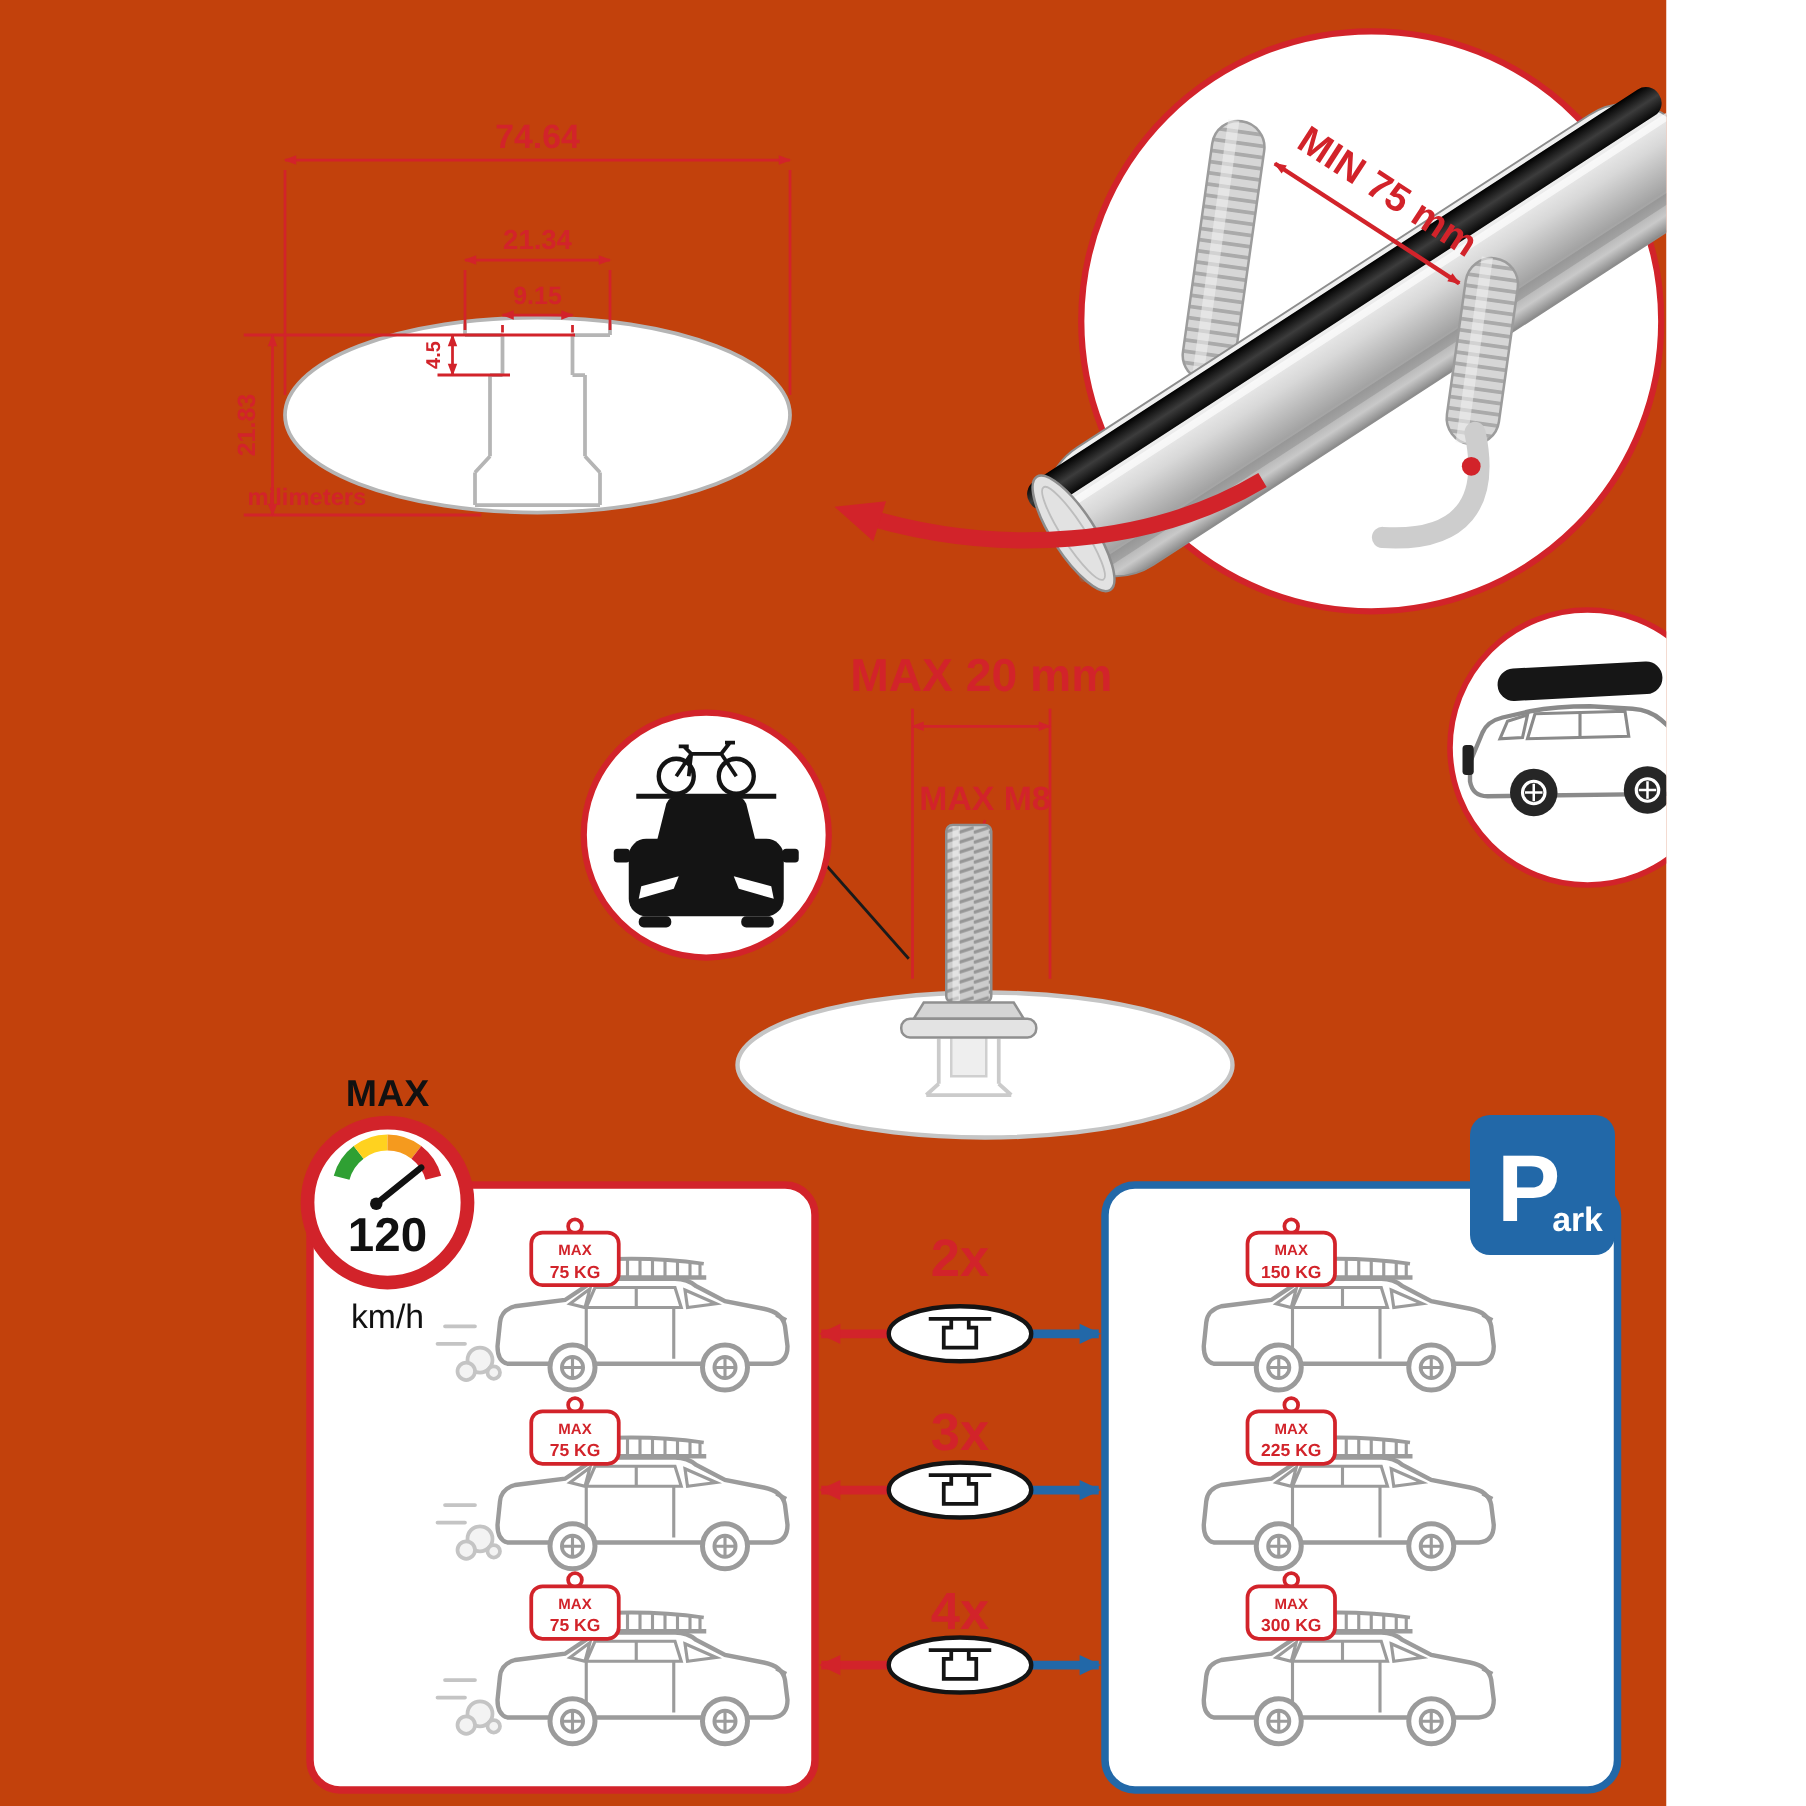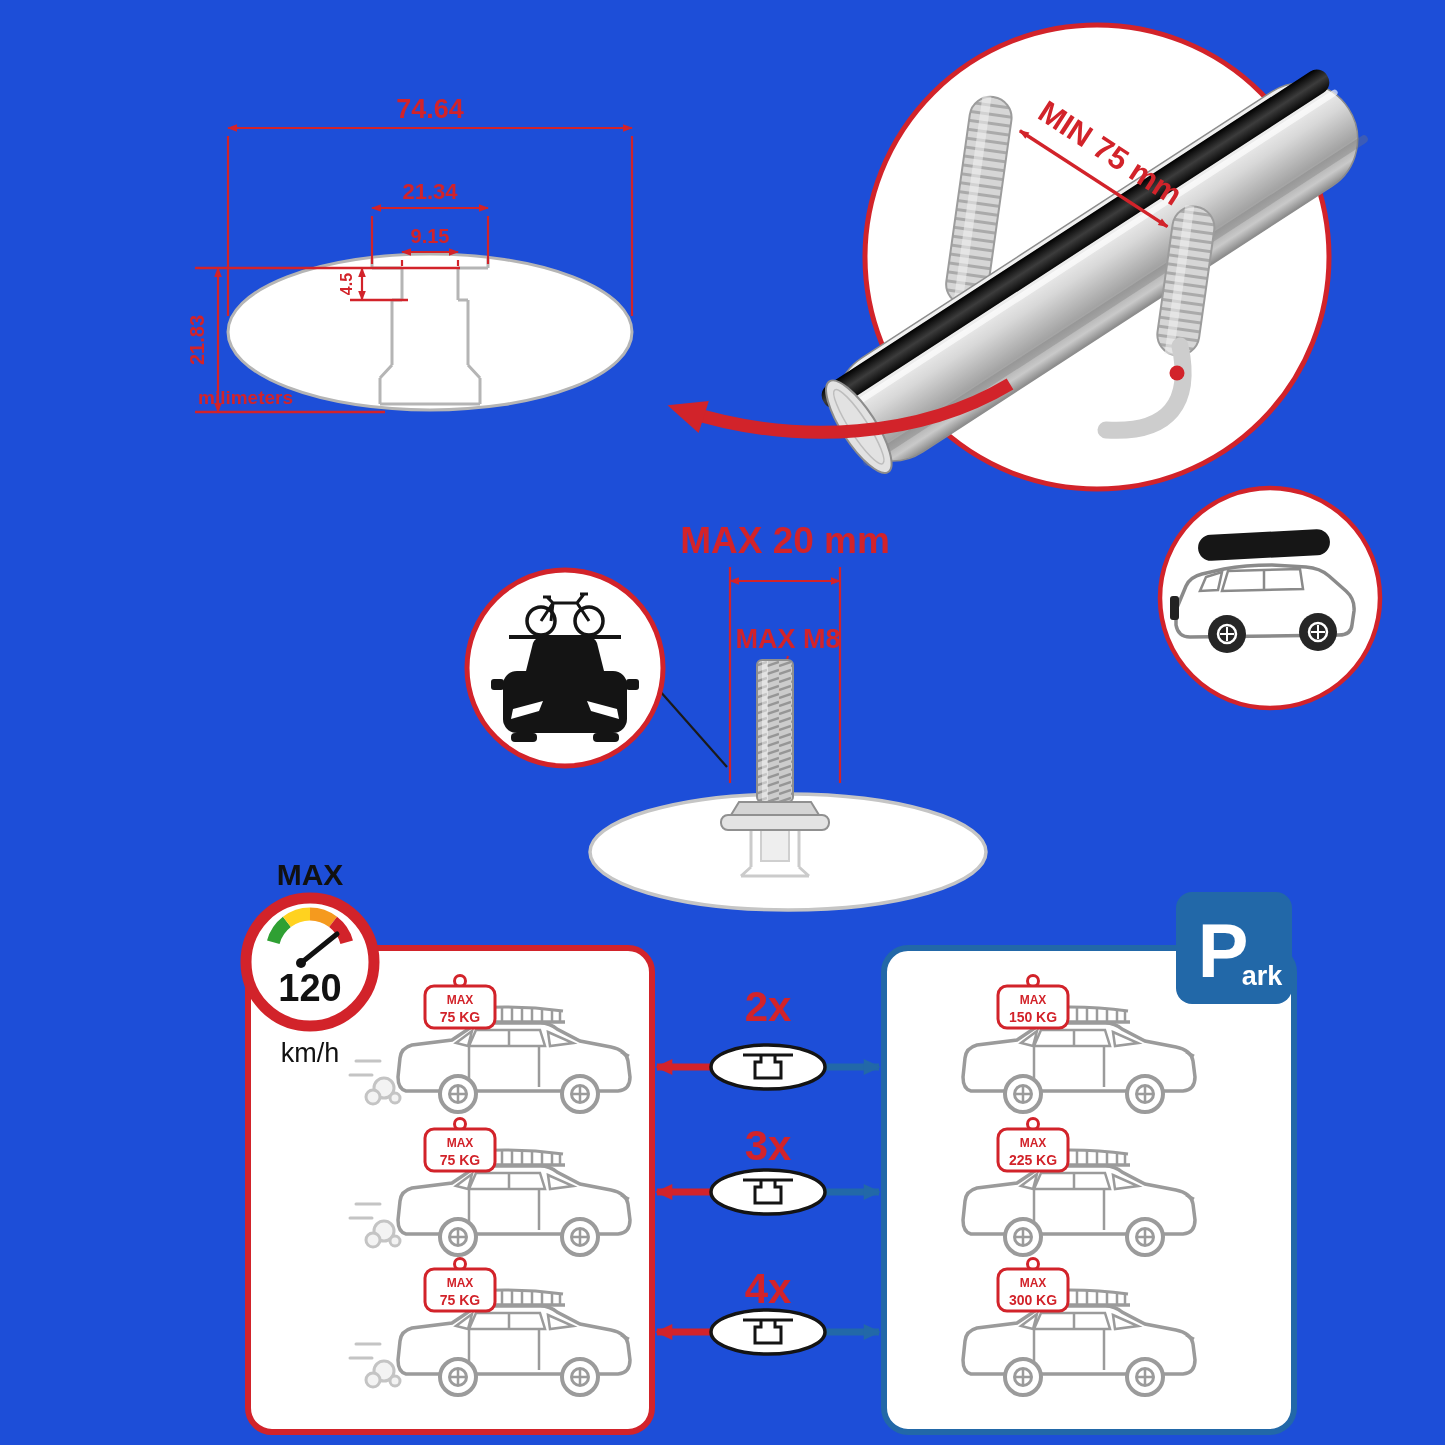--- a/index.html
+++ b/index.html
@@ -1,18 +1,18 @@
 <!DOCTYPE html>
 <html><head>
 <meta charset="utf-8">
 <style>
   *{margin:0;padding:0;box-sizing:border-box}
   html,body{background:#fff}
   body{width:1445px;height:1445px;font-family:"Liberation Sans",sans-serif}
-  #stage{position:relative;width:1445px;height:1445px;background:#1d4ed8;overflow:hidden}
+  #stage{position:relative;width:1333px;height:1445px;background:#c2410c;overflow:hidden}
   svg.abs{position:absolute;overflow:visible}
   text{font-family:"Liberation Sans",sans-serif}
   .dim{font-weight:bold;fill:#d2232a;text-anchor:middle}
   .d27{font-size:27px}.d22{font-size:22px}.d20{font-size:20px}.d16{font-size:16px}
   .d19{font-size:19px;font-weight:bold;fill:#d2232a}
   .start{text-anchor:start}
   .dimline{stroke:#d2232a;stroke-width:2.2;fill:none}
   .refline{stroke:#d2232a;stroke-width:2.4;fill:none}
   .profile{stroke:#b5b5b5;stroke-width:3;fill:none}
   .min75{font-size:31px;font-weight:bold;fill:#d2232a;text-anchor:middle}

